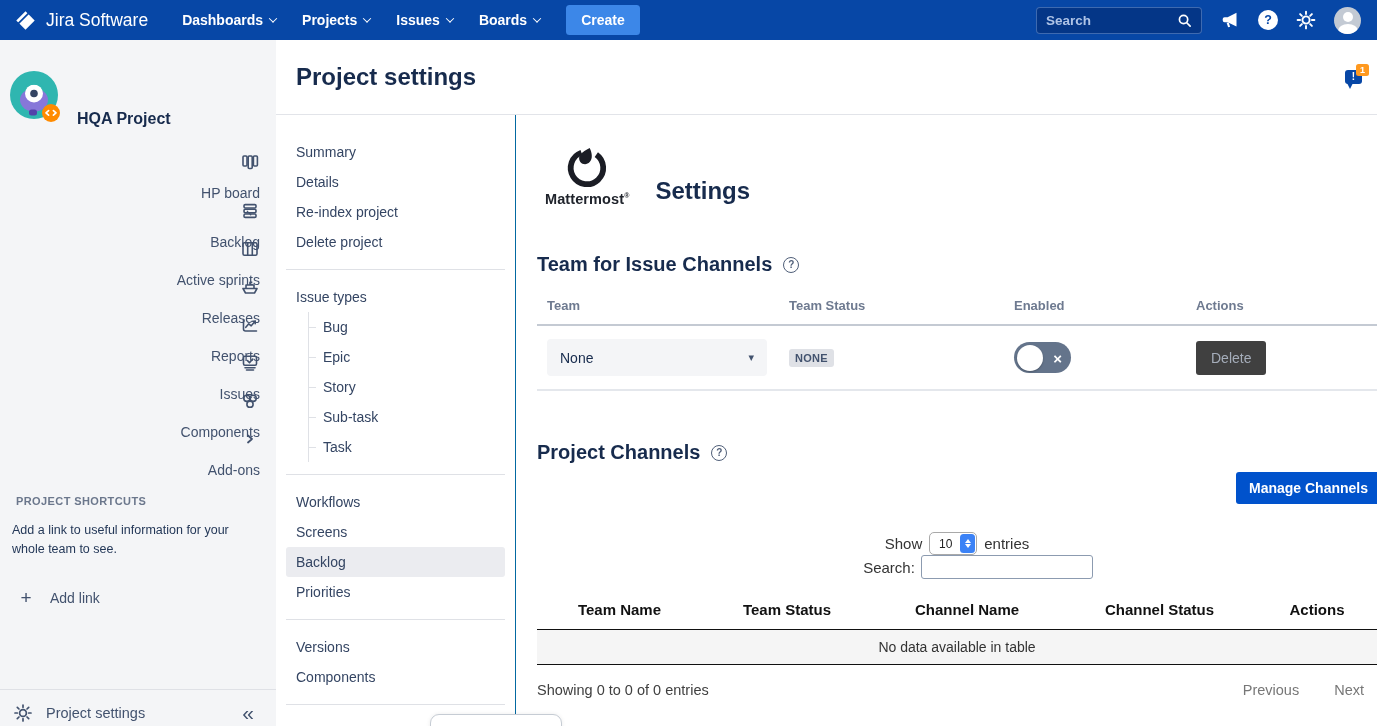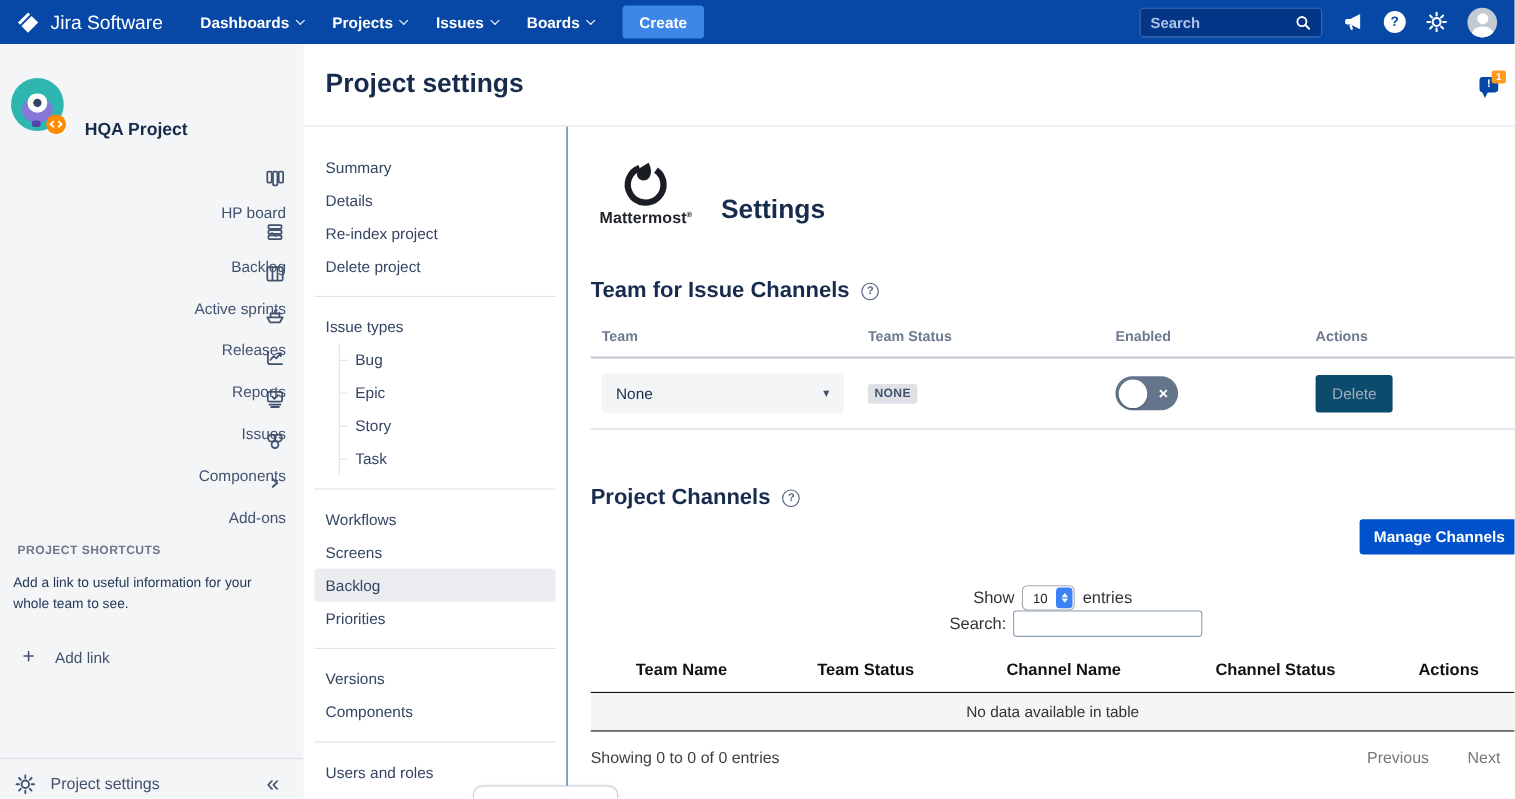--- a/index.html
+++ b/index.html
@@ -82,21 +82,21 @@
   .t-head span { font-size:13px; font-weight:600; color:#6E7A90; padding-left:10px; }
   .t-row { display:grid; grid-template-columns:242px 225px 182px 1fr; align-items:center; padding:13px 0; border-bottom:2px solid #E4E7EC; }
   .t-cell { padding-left:10px; }
   .dd { width:220px; height:37px; background:#F4F5F7; border-radius:4px; display:flex; align-items:center; justify-content:space-between; padding:0 13px; cursor:pointer; }
   .dd .dd-val { font-size:14px; color:#172B4D; }
   .dd .dd-caret { font-size:11px; color:#42526E; }
   .badge { display:inline-block; background:#DFE1E6; color:#42526E; font-size:11px; font-weight:700; padding:3px 6px; border-radius:3px; letter-spacing:0.3px; }
   .toggle { position:relative; width:57px; height:31px; background:#64748B; border-radius:16px; cursor:pointer; }
   .toggle .knob { position:absolute; left:2.5px; top:2.5px; width:26px; height:26px; background:#fff; border-radius:50%; box-shadow:0 1px 2px rgba(0,0,0,0.25); }
   .toggle .tx { position:absolute; right:9px; top:50%; transform:translateY(-50%); color:#fff; font-size:15px; font-weight:700; line-height:1; }
-  .btn-muted { background:#0c4a6e; color:#A5ADBA; border:none; border-radius:3px; font-size:14px; padding:9px 15px; font-family:inherit; cursor:default; }
+  .btn-muted { background:#404040; color:#A5ADBA; border:none; border-radius:3px; font-size:14px; padding:9px 15px; font-family:inherit; cursor:default; }
 
   .chan-sec { margin-top:50px; }
   .manage-row { display:flex; justify-content:flex-end; margin-top:8px; }
   .btn-primary { background:#0052CC; color:#fff; border:none; border-radius:3px; font-size:14px; font-weight:700; padding:8px 13px; font-family:inherit; cursor:pointer; margin-right:-4px; }
 
   .dt-controls { display:flex; align-items:center; justify-content:space-between; margin-top:28px;flex-direction:column; }
   .dt-show { display:flex; align-items:center; gap:7px; font-size:15px; color:#333; }
   .fake-select { display:inline-flex; align-items:center; border:1px solid #A9A9A9; border-radius:5px; background:#fff; padding:1px; cursor:pointer; }
   .fake-select .fs-val { width:29px; font-size:12px; color:#222; text-align:center; }
   .fs-step { width:15px; height:19px; background:#3B82F6; border-radius:3.5px; display:flex; flex-direction:column; align-items:center; justify-content:center; gap:1.5px; }
@@ -313,20 +313,21 @@
           <a class="sn-item">Summary</a>
           <a class="sn-item">Details</a>
           <a class="sn-item">Re-index project</a>
           <a class="sn-item">Delete project</a>
           <div class="sn-div"></div>
           <a class="sn-item">Issue types</a>
           <div class="sn-children">
             <a class="sn-child">Bug</a>
             <a class="sn-child">Epic</a>
             <a class="sn-child">Story</a>
+            <a class="sn-child">Sub-task</a>
             <a class="sn-child">Task</a>
           </div>
           <div class="sn-div"></div>
           <a class="sn-item">Workflows</a>
           <a class="sn-item">Screens</a>
           <a class="sn-item selected">Backlog</a>
           <a class="sn-item">Priorities</a>
           <div class="sn-div"></div>
           <a class="sn-item">Versions</a>
           <a class="sn-item">Components</a>

